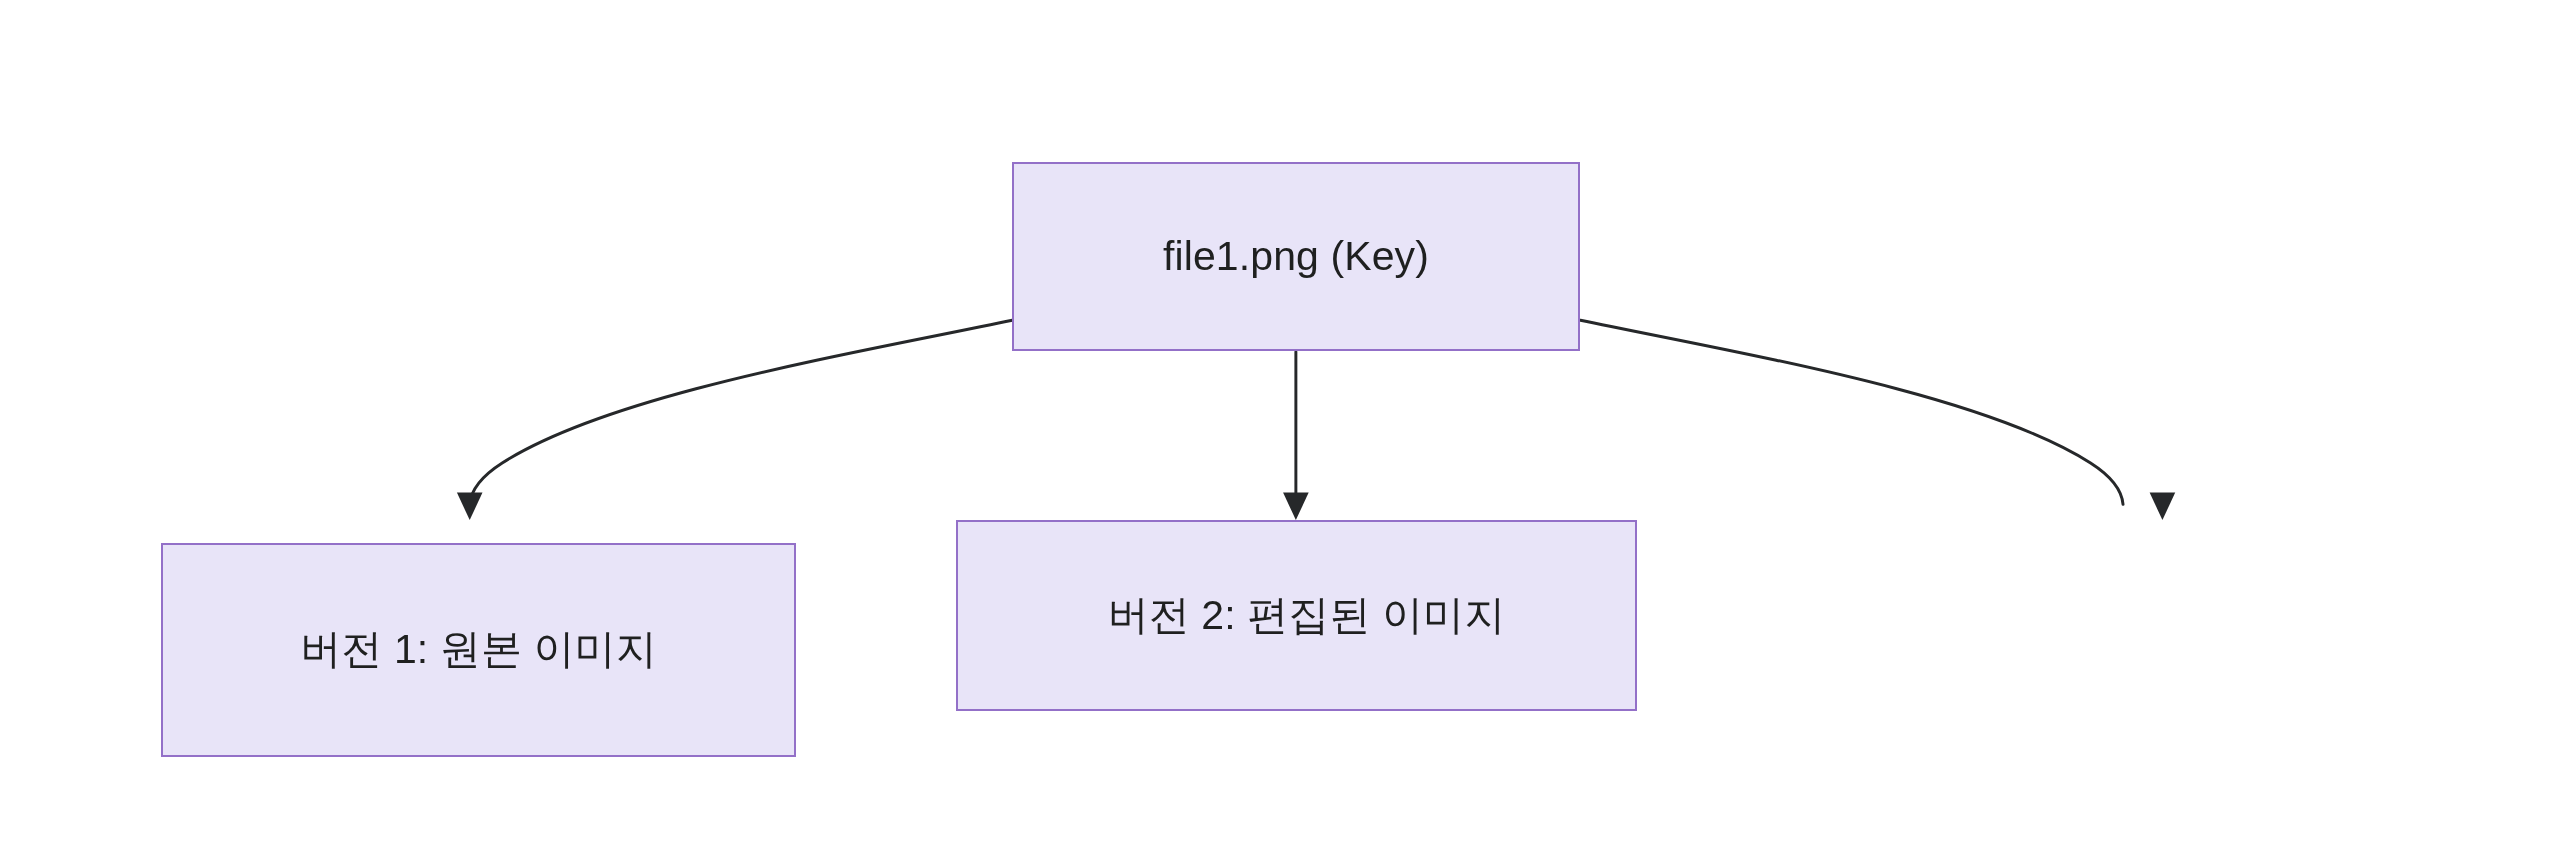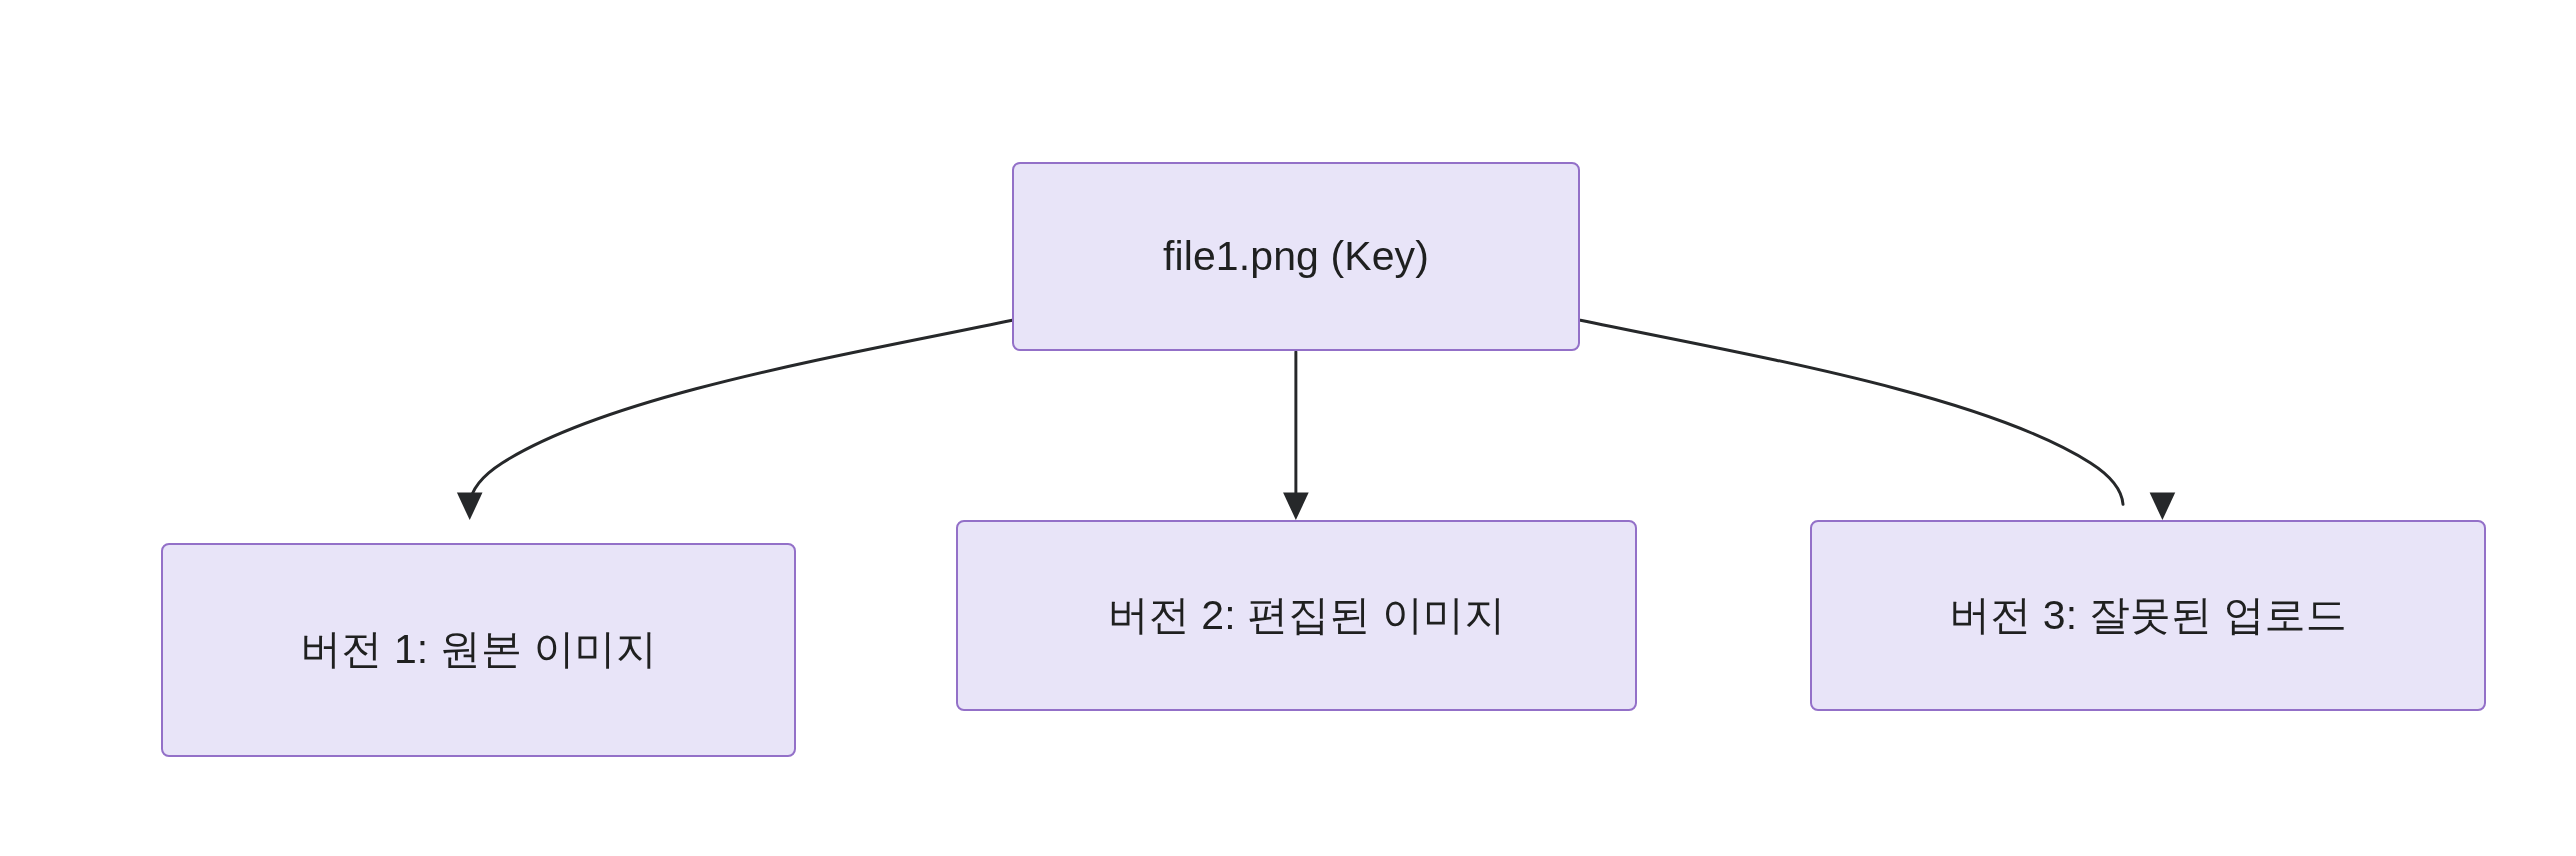--- a/index.html
+++ b/index.html
@@ -27,21 +27,21 @@
     pointer-events: none;
   }
   .node {
     position: absolute;
     box-sizing: border-box;
     display: flex;
     align-items: center;
     justify-content: center;
     background: #e8e4f8;
     border: 2.5px solid #9370c8;
-    border-radius: 8px;
+    border-radius: 0px;
     z-index: 2;
   }
   .node-label {
     color: #1f2020;
     font-size: 41px;
     font-weight: 400;
     line-height: 1.2;
     letter-spacing: 0.1px;
     text-align: center;
     white-space: nowrap;
@@ -112,18 +112,15 @@
   </div>
 
   <div class="node" id="node-v1" style="background: rgb(232, 228, 248); border-color: rgb(147, 112, 200);">
     <span class="node-label" style="color: rgb(31, 32, 32);">버전 1: 원본 이미지</span>
   </div>
 
   <div class="node" id="node-v2" style="background: rgb(232, 228, 248); border-color: rgb(147, 112, 200);">
     <span class="node-label" style="color: rgb(31, 32, 32);">버전 2: 편집된 이미지</span>
   </div>
 
-  <div class="node" id="node-v3" style="background: rgb(232, 228, 248); border-color: rgb(147, 112, 200);">
-    <span class="node-label" style="color: rgb(31, 32, 32);">버전 3: 잘못된 업로드</span>
-  </div>
 
 </div>
 
 
 </body></html>

